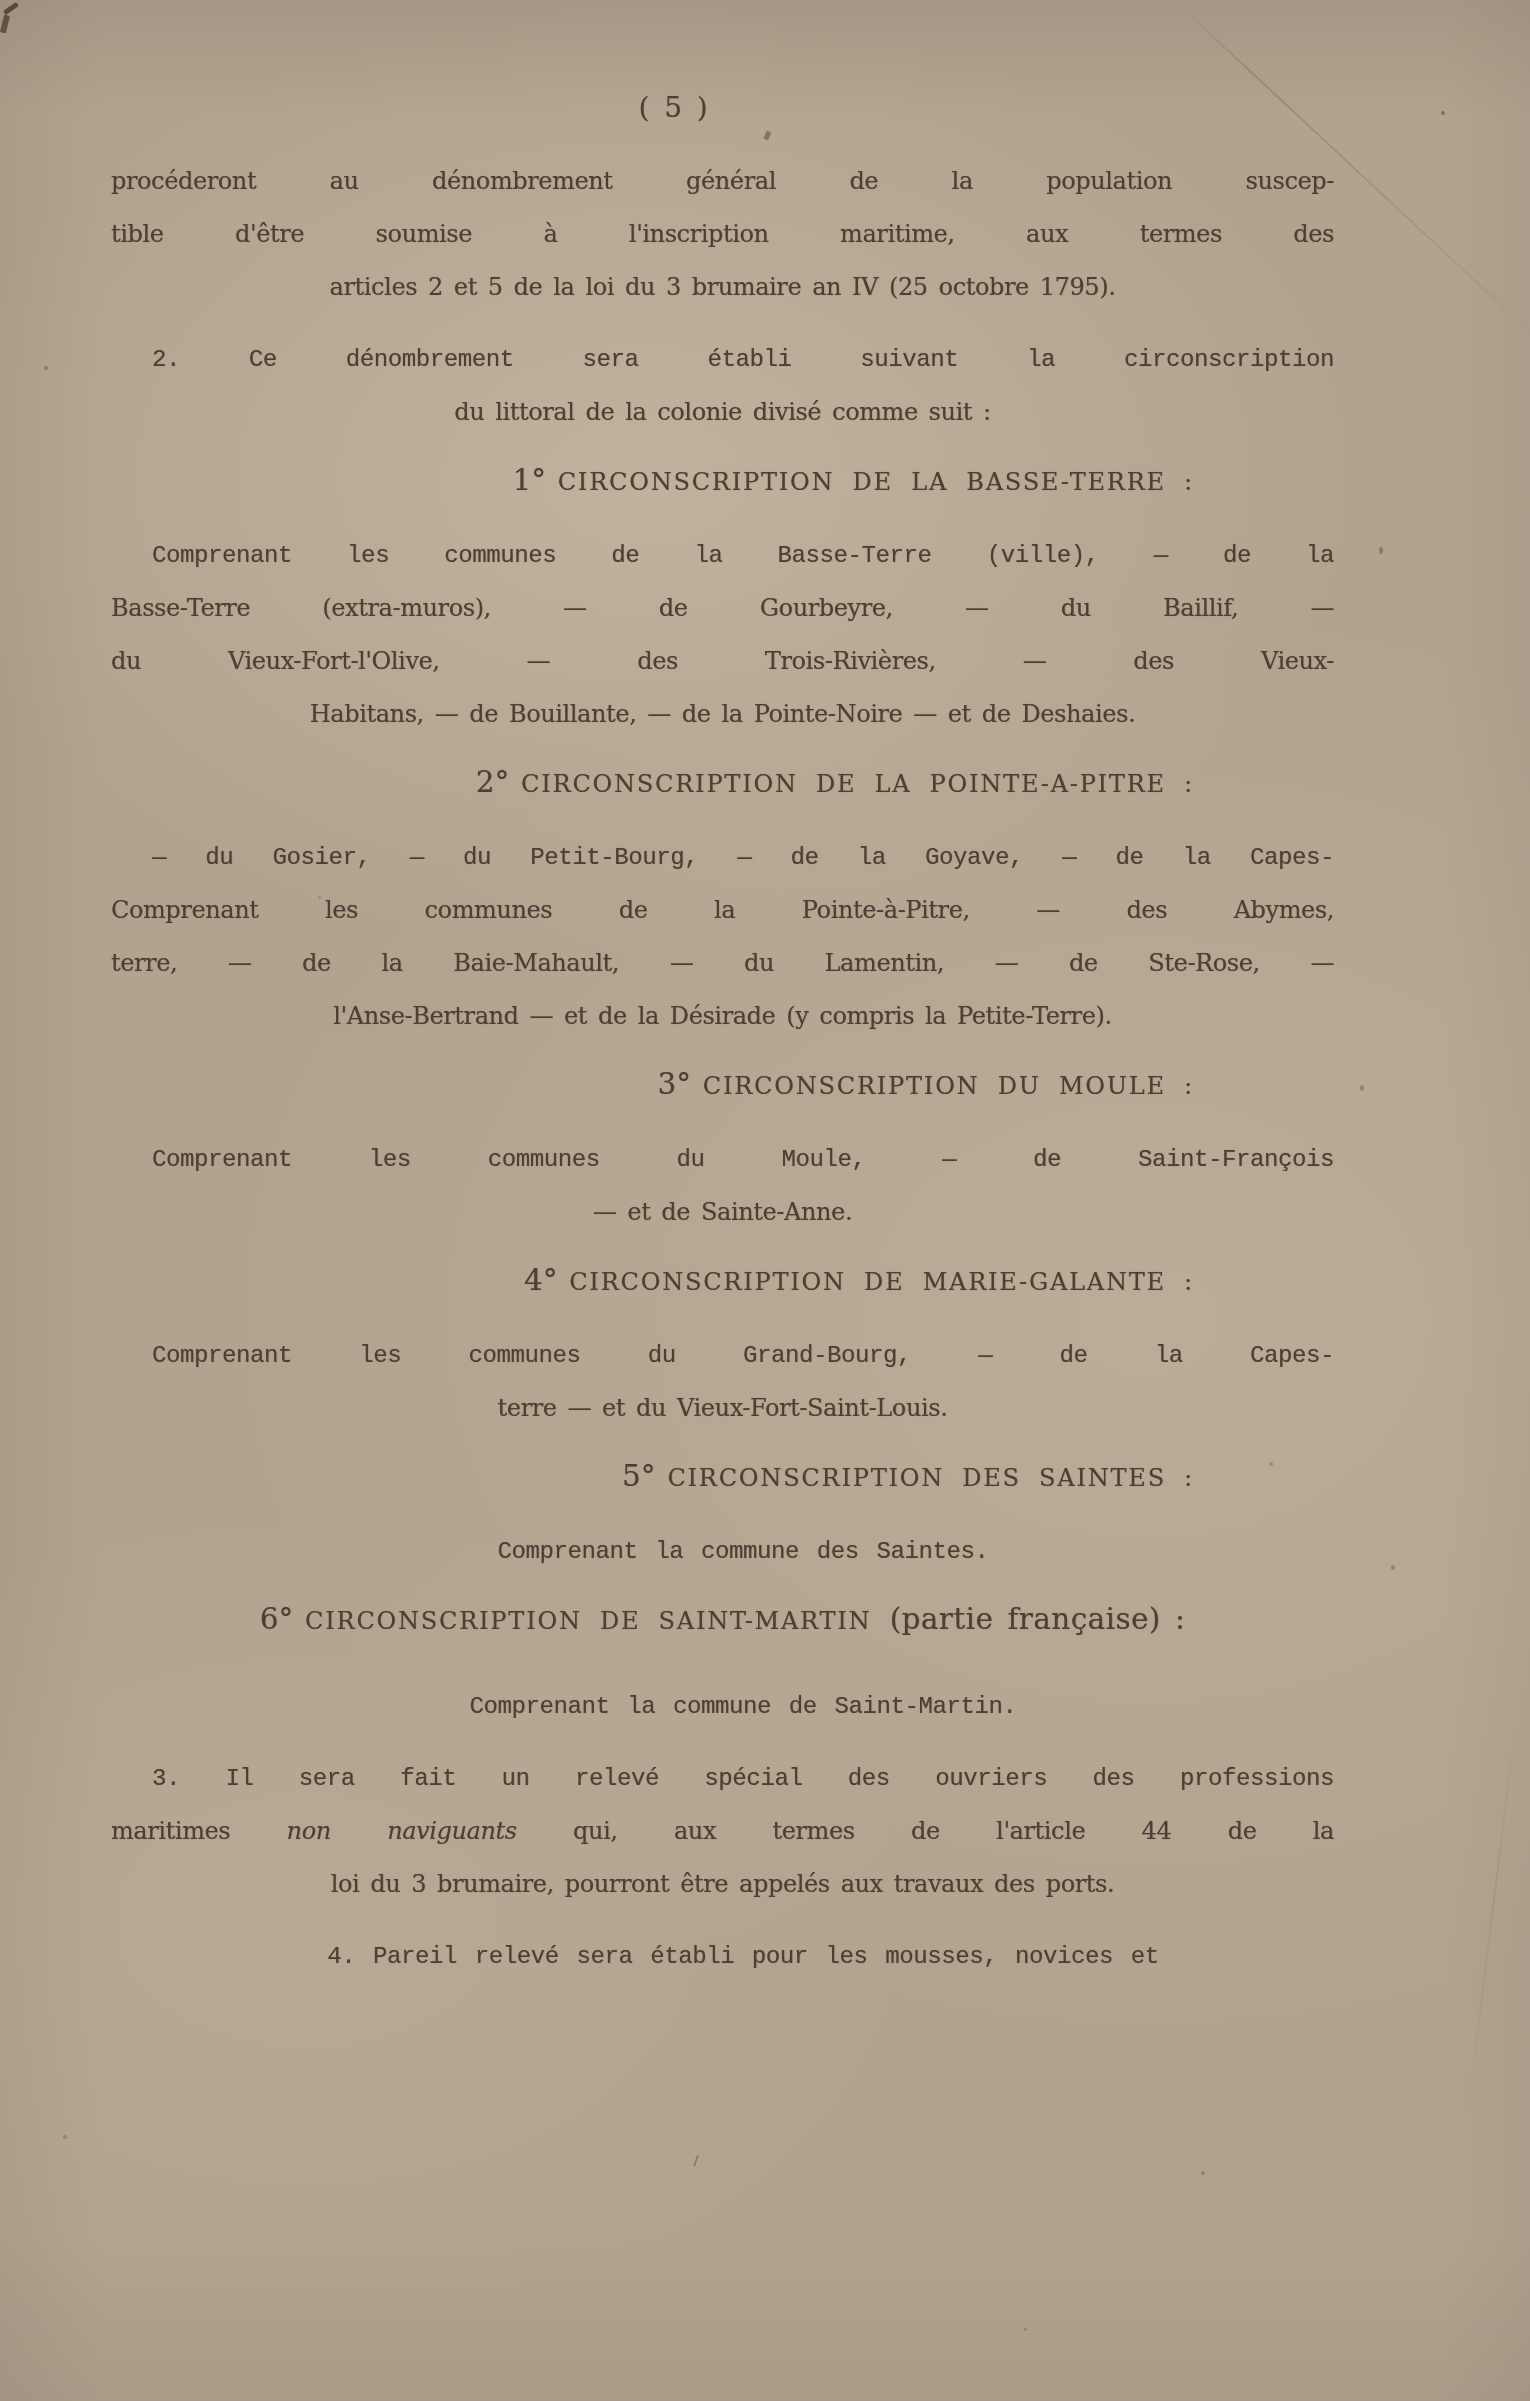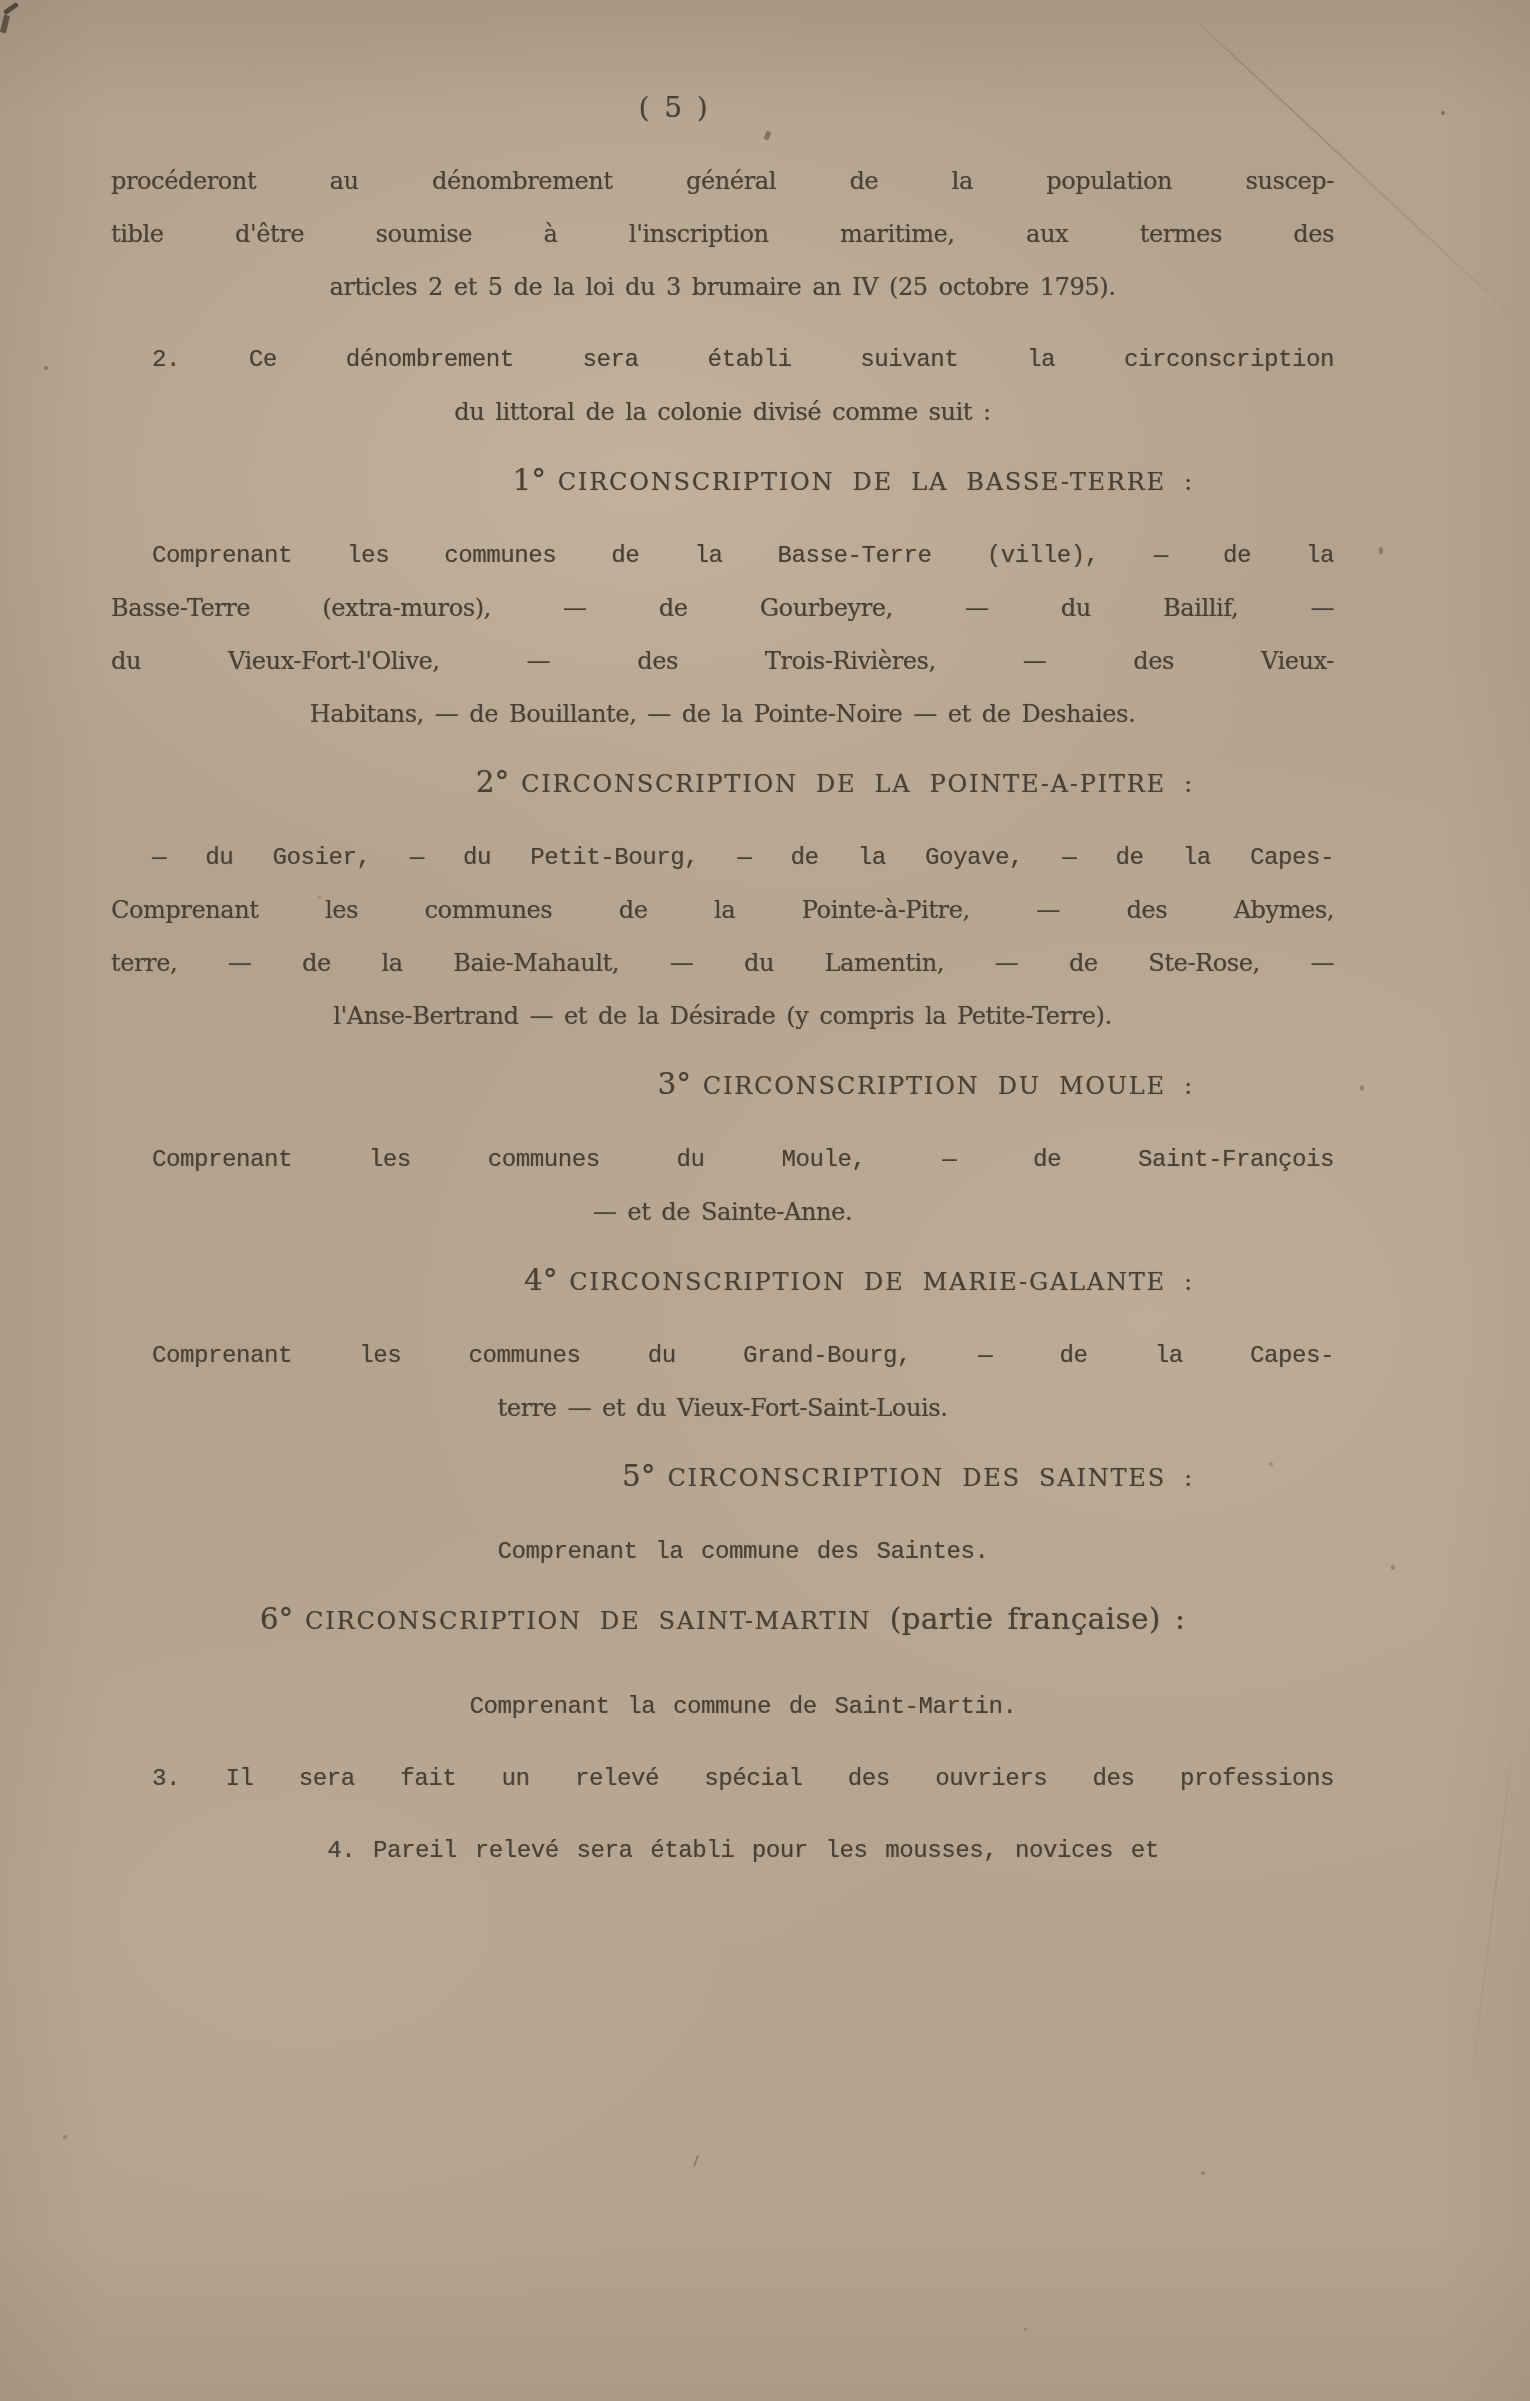--- a/index.html
+++ b/index.html
@@ -115,19 +115,21 @@
       <div class="heading"><span class="hnum">5°</span><span class="htitle">CIRCONSCRIPTION DES SAINTES :</span></div>
       <div class="para indent">
         <span class="line last">Comprenant la commune des Saintes.</span>
       </div>
       <div class="heading left extra-gap"><span class="hnum">6°</span><span class="htitle">CIRCONSCRIPTION DE SAINT-MARTIN</span> <span class="hsuffix">(partie française) :</span></div>
       <div class="para indent">
         <span class="line last">Comprenant la commune de Saint-Martin.</span>
       </div>
       <div class="para indent">
         <span class="line">3. Il sera fait un relevé spécial des ouvriers des professions</span>
+        <span class="line">maritimes <i>non naviguants</i> qui, aux termes de l'article 44 de la</span>
+        <span class="line last">loi du 3 brumaire, pourront être appelés aux travaux des ports.</span>
       </div>
       <div class="para indent">
         <span class="line last">4. Pareil relevé sera établi pour les mousses, novices et</span>
       </div>
     </div>
 </div>
 
 
 </body></html>

